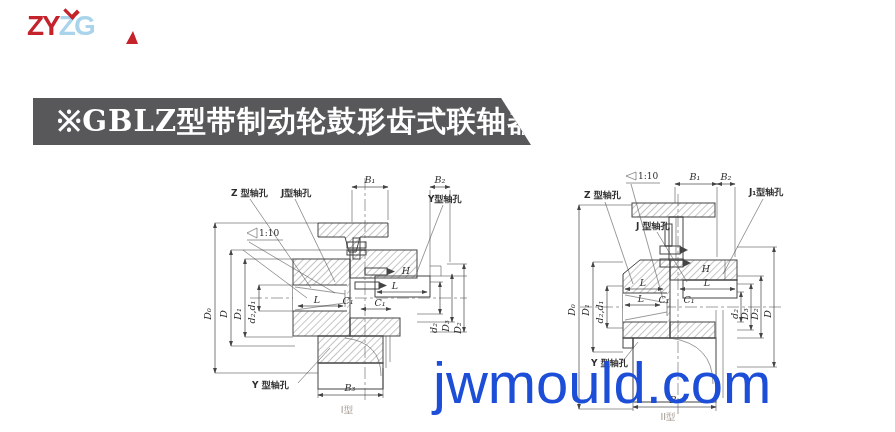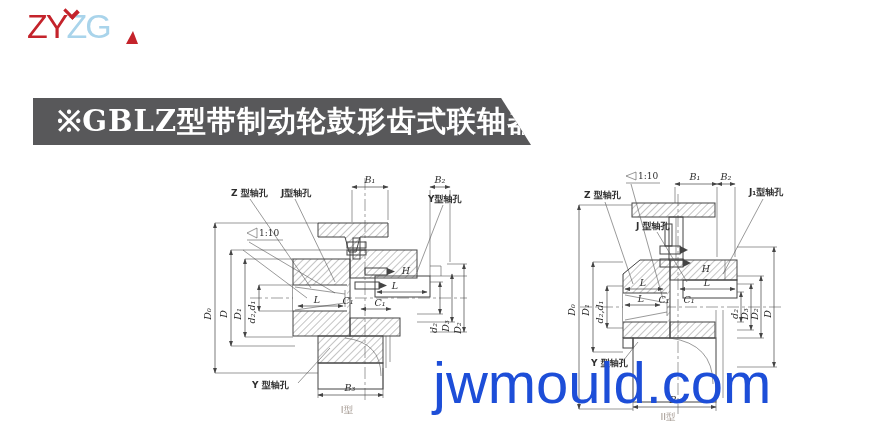--- a/index.html
+++ b/index.html
@@ -1,20 +1,20 @@
 <!DOCTYPE html>
 <html><head>
 <meta charset="utf-8">
 <style>
   html,body{margin:0;padding:0;background:#fff;}
   #page{position:relative;width:895px;height:432px;background:#fff;overflow:hidden;
         font-family:"DejaVu Sans",sans-serif;}
   
   #logo{position:absolute;left:27px;top:4px;width:130px;height:44px;}
-  #logo .word{font-family:"Liberation Sans",sans-serif;font-weight:400;font-size:34px;
+  #logo .word{font-family:"Liberation Sans",sans-serif;font-weight:700;font-size:28px;
       letter-spacing:-2px;line-height:44px;}
   #logo .red{color:#c4232b;} #logo .blue{color:#a9d4eb;}
   #logo .caret{position:absolute;left:38px;top:1px;width:9px;height:9px;
       border-right:4px solid #c4232b;border-bottom:4px solid #c4232b;
       transform:rotate(45deg) scaleY(.8);}
   #logo .g-tri{position:absolute;left:99px;top:27px;width:0;height:0;
       border-left:7px solid transparent;border-right:5px solid transparent;
       border-bottom:13px solid #c4232b;}
   
   #banner{position:absolute;left:33px;top:98px;width:498px;height:47px;background:#58585a;

